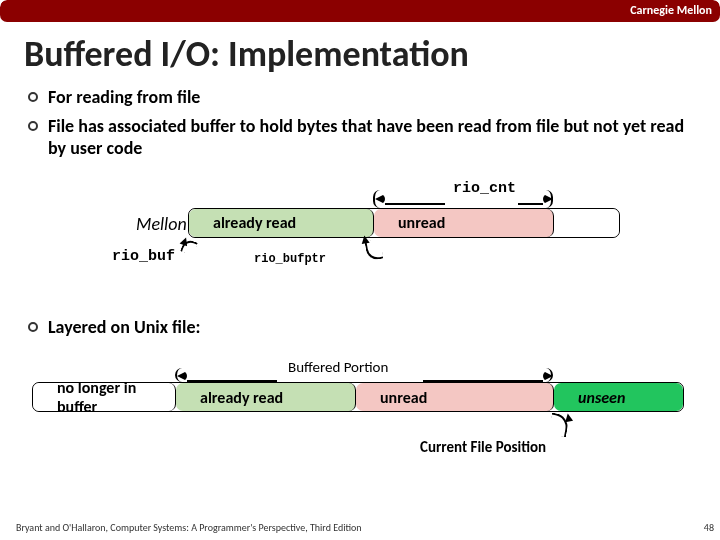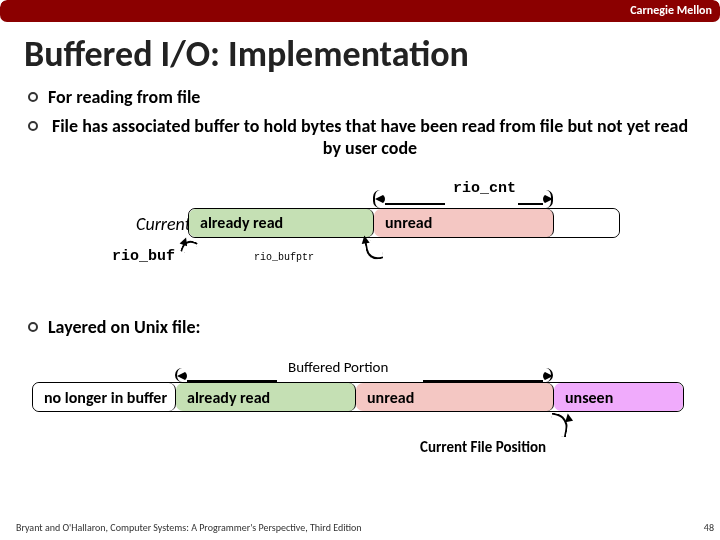--- a/index.html
+++ b/index.html
@@ -46,21 +46,20 @@
     border: 2px solid #333;
     border-radius: 50%;
     margin-right: 10px;
     margin-top: 6px;
     flex-shrink: 0;
   }
   .bullet-text {
     font-size: 18px;
     font-weight: bold;
     line-height: 1.25;
-    text-align: center;
   }
   .diagram1 {
     position: relative;
     margin-top: 20px;
     height: 130px;
   }
   .rio-cnt-label {
     position: absolute;
     top: 0px;
     left: 425px;
@@ -97,39 +96,39 @@
   }
   .buffer-box1 {
     position: absolute;
     top: 28px;
     left: 160px;
     width: 432px;
     height: 30px;
     border: 1.5px solid #000;
     display: flex;
   }
-  .seg { height: 100%; display:flex; align-items:center; padding-left:11px; font-weight:bold; font-size:16px; }
+  .seg { height: 100%; display:flex; align-items:center; padding-left:24px; font-weight:bold; font-size:16px; }
   .seg-already1 { width:185px; background:#c5e0b4; border-right:1.5px solid #000; }
   .seg-unread1  { width:180px; background:#f4c7c3; border-right:1.5px solid #000; }
   .seg-empty1   { flex:1; background:#fff; }
   .rio-buf-label {
     position: absolute;
     top: 68px;
     left: 84px;
     font-family: "Courier New", monospace;
     font-size: 15px;
     font-weight: bold;
   }
   .rio-bufptr-label {
     position: absolute;
     top: 72px;
     left: 226px;
     font-family: "Courier New", monospace;
-    font-size: 10px;
-    font-weight: normal;
+    font-size: 12px;
+    font-weight: bold;
   }
   
   .arrow1 {
     position: absolute;
     top: 60px;
     left: 154px;
     width: 14px; height: 14px;
     border-left: 2px solid #000;
     border-top: 2px solid #000;
     border-radius: 10px 0 0 0;
@@ -186,21 +185,21 @@
     top: 44px;
     left: 4px;
     width: 652px;
     height: 30px;
     border: 1.5px solid #000;
     display: flex;
   }
   .seg-no   { width:143px; background:#fff; border-right:1.5px solid #000; }
   .seg-already2 { width:180px; background:#c5e0b4; border-right:1.5px solid #000; }
   .seg-unread2  { width:198px; background:#f4c7c3; border-right:1.5px solid #000; }
-  .seg-unseen   { flex:1; background:#f0abfc; }
+  .seg-unseen   { flex:1; background:#22c55e;font-style:italic; }
 
   .cfp-label {
     position: absolute;
     top: 100px;
     left: 392px;
     font-weight: bold;
     font-size: 15px;
   }
   .arrow3 {
     position: absolute;
@@ -248,21 +247,21 @@
     <div class="bullet"></div>
     <div class="bullet-text">File has associated buffer to hold bytes that have been read from file but not yet read by user code</div>
   </div>
 
   <div class="diagram1">
     <div class="rio-cnt-label">rio_cnt</div>
     <div class="rio-cnt-bracket"></div>
     <div class="rio-cnt-arrow-l"></div>
     <div class="rio-cnt-arrow-r"></div>
 
-    <div class="buffer-label">Current</div>
+    <div class="buffer-label">Mellon</div>
     <div class="buffer-box1">
       <div class="seg seg-already1">already read</div>
       <div class="seg seg-unread1">unread</div>
       <div class="seg seg-empty1"></div>
     </div>
     <div class="rio-buf-label">rio_buf</div>
     <div class="rio-bufptr-label">rio_bufptr</div>
     <div class="arrow1"></div>
     <div class="arrow2"></div>
   </div>

